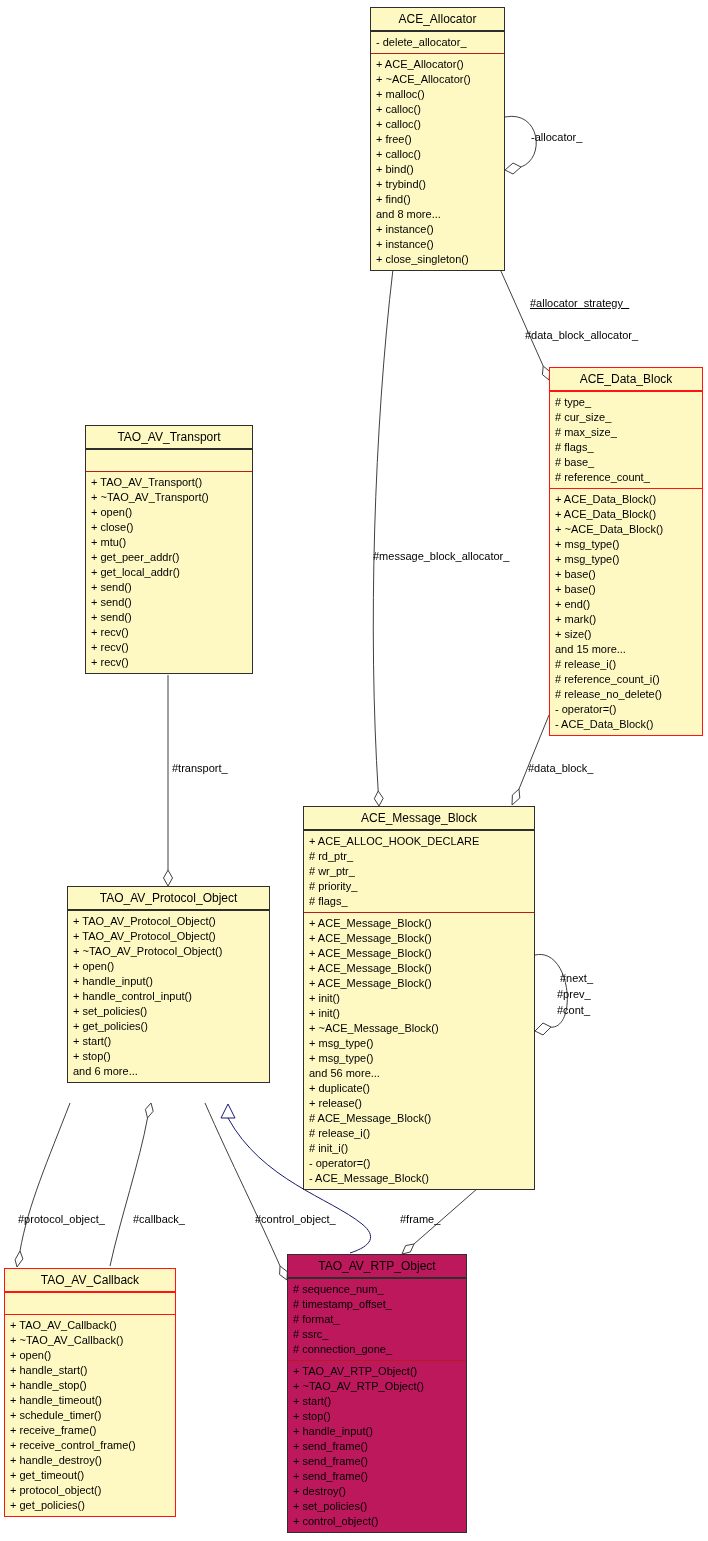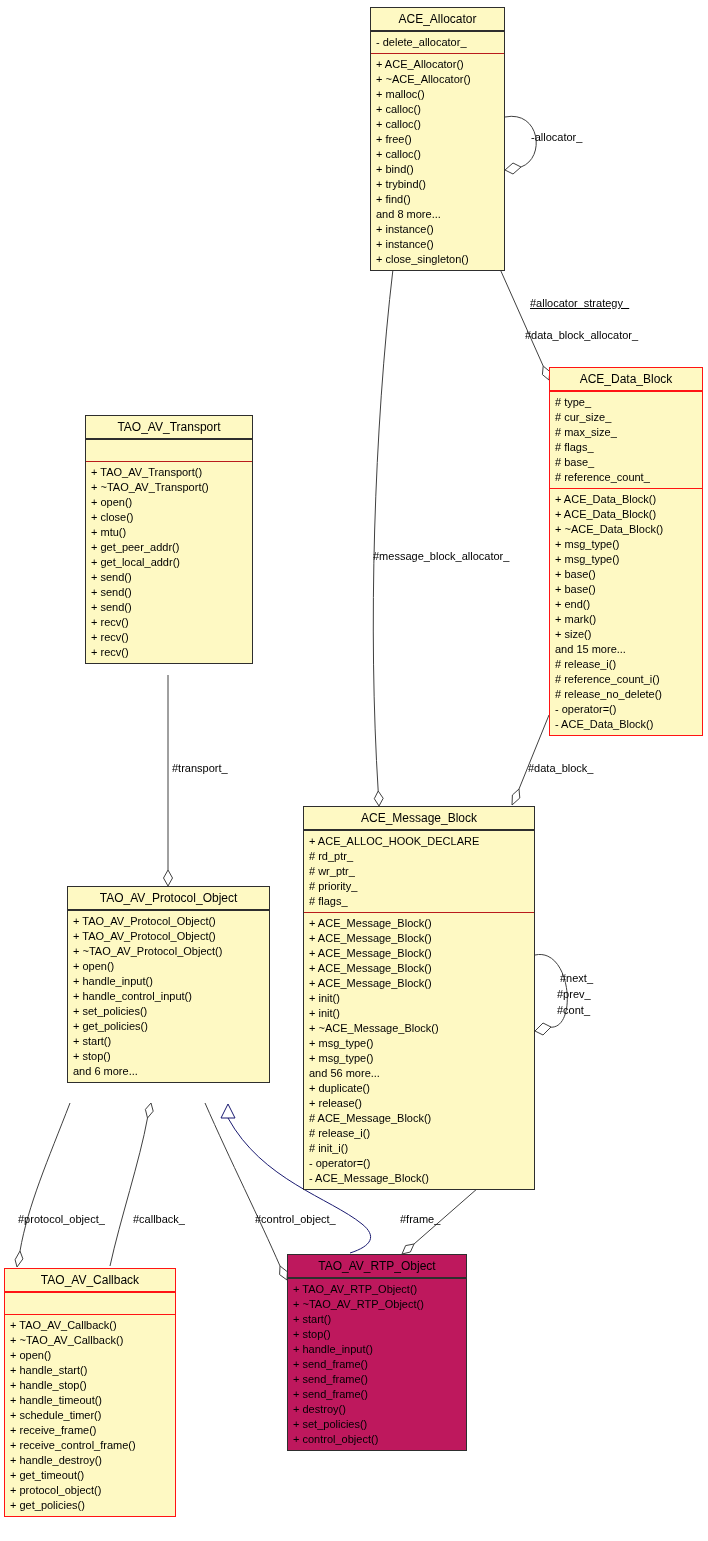--- a/index.html
+++ b/index.html
@@ -118,21 +118,21 @@
         <div class="uml-row">+ size()</div>
         <div class="uml-row">and 15 more...</div>
         <div class="uml-row"># release_i()</div>
         <div class="uml-row"># reference_count_i()</div>
         <div class="uml-row"># release_no_delete()</div>
         <div class="uml-row">- operator=()</div>
         <div class="uml-row">- ACE_Data_Block()</div>
       </div>
   </div>
 
-  <div class="uml-box" style="left:85px;top:415px;width:168px;">
+  <div class="uml-box" style="left:85px;top:425px;width:168px;">
     <div class="uml-title">TAO_AV_Transport</div>
     <div class="uml-attrs"></div>
     <div class="uml-methods">
         <div class="uml-row">+ TAO_AV_Transport()</div>
         <div class="uml-row">+ ~TAO_AV_Transport()</div>
         <div class="uml-row">+ open()</div>
         <div class="uml-row">+ close()</div>
         <div class="uml-row">+ mtu()</div>
         <div class="uml-row">+ get_peer_addr()</div>
         <div class="uml-row">+ get_local_addr()</div>
@@ -208,20 +208,27 @@
         <div class="uml-row">+ receive_control_frame()</div>
         <div class="uml-row">+ handle_destroy()</div>
         <div class="uml-row">+ get_timeout()</div>
         <div class="uml-row">+ protocol_object()</div>
         <div class="uml-row">+ get_policies()</div>
       </div>
   </div>
 
   <div class="uml-box gray" style="left:287px;top:1254px;width:180px;">
     <div class="uml-title">TAO_AV_RTP_Object</div>
+    <div class="uml-attrs">
+        <div class="uml-row"># sequence_num_</div>
+        <div class="uml-row"># timestamp_offset_</div>
+        <div class="uml-row"># format_</div>
+        <div class="uml-row"># ssrc_</div>
+        <div class="uml-row"># connection_gone_</div>
+      </div>
     <div class="uml-methods">
         <div class="uml-row">+ TAO_AV_RTP_Object()</div>
         <div class="uml-row">+ ~TAO_AV_RTP_Object()</div>
         <div class="uml-row">+ start()</div>
         <div class="uml-row">+ stop()</div>
         <div class="uml-row">+ handle_input()</div>
         <div class="uml-row">+ send_frame()</div>
         <div class="uml-row">+ send_frame()</div>
         <div class="uml-row">+ send_frame()</div>
         <div class="uml-row">+ destroy()</div>

